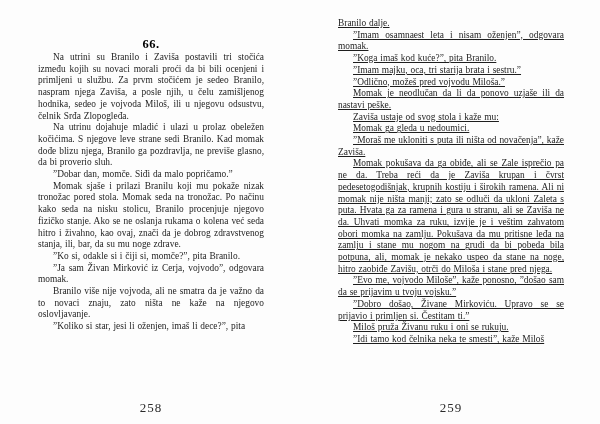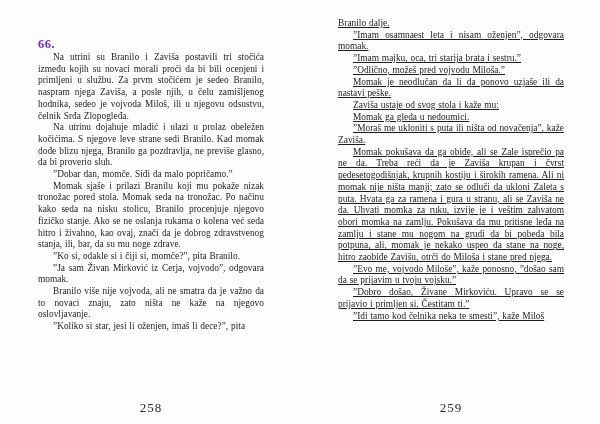--- a/index.html
+++ b/index.html
@@ -23,24 +23,25 @@
   .page {
     position: absolute;
     top: 0;
     height: 424px;
   }
   .page.left  { left: 38px;  width: 226px; }
   .page.right { left: 338px; width: 226px; }
 
   .chapter-heading {
     margin-top: 37px;
+    text-align: center;
     font-weight: bold;
     font-size: 12.5px;
     letter-spacing: 0.5px;
-    color: #6d28d9;
+    color: #000000;
   }
   .text-block {
     text-align: justify;
   }
   .page.left  .text-block { }
   .page.right .text-block { margin-top: 18px; text-decoration: underline; }
 
   .text-block p {
     margin: 0;
     font-size: 9.4px;
@@ -78,27 +79,29 @@
         <p>Branilo više nije vojvoda, ali ne smatra da je važno da to novaci znaju, zato ništa ne kaže na njegovo oslovljavanje.</p>
         <p>”Koliko si star, jesi li oženjen, imaš li dece?”, pita</p>
       </div>
     <div class="page-number">258</div>
   </div>
 
   <div class="page right">
     <div class="text-block" id="right-text-block">
         <p class="no-indent">Branilo dalje.</p>
         <p>”Imam osamnaest leta i nisam oženjen”, odgovara momak.</p>
+        <p>”Koga imaš kod kuće?”, pita Branilo.</p>
         <p>”Imam majku, oca, tri starija brata i sestru.”</p>
         <p>”Odlično, možeš pred vojvodu Miloša.”</p>
         <p>Momak je neodlučan da li da ponovo uzjaše ili da nastavi peške.</p>
         <p>Zaviša ustaje od svog stola i kaže mu:</p>
         <p>Momak ga gleda u nedoumici.</p>
         <p>”Moraš me ukloniti s puta ili ništa od novačenja”, kaže Zaviša.</p>
         <p>Momak pokušava da ga obiđe, ali se Zale isprečio pa ne da. Treba reći da je Zaviša krupan i čvrst pedesetogodišnjak, krupnih kostiju i širokih ramena. Ali ni momak nije ništa manji; zato se odluči da ukloni Zaleta s puta. Hvata ga za ramena i gura u stranu, ali se Zaviša ne da. Uhvati momka za ruku, izvije je i veštim zahvatom obori momka na zamlju. Pokušava da mu pritisne leđa na zamlju i stane mu nogom na grudi da bi pobeda bila potpuna, ali, momak je nekako uspeo da stane na noge, hitro zaobiđe Zavišu, otrči do Miloša i stane pred njega.</p>
         <p>”Evo me, vojvodo Miloše”, kaže ponosno, ”došao sam da se prijavim u tvoju vojsku.”</p>
         <p>”Dobro došao, Živane Mirkoviću. Upravo se se prijavio i primljen si. Čestitam ti.”</p>
+        <p>Miloš pruža Živanu ruku i oni se rukuju.</p>
         <p>”Idi tamo kod čelnika neka te smesti”, kaže Miloš</p>
       </div>
     <div class="page-number">259</div>
   </div>
 
 </div>
 
 </body></html>

